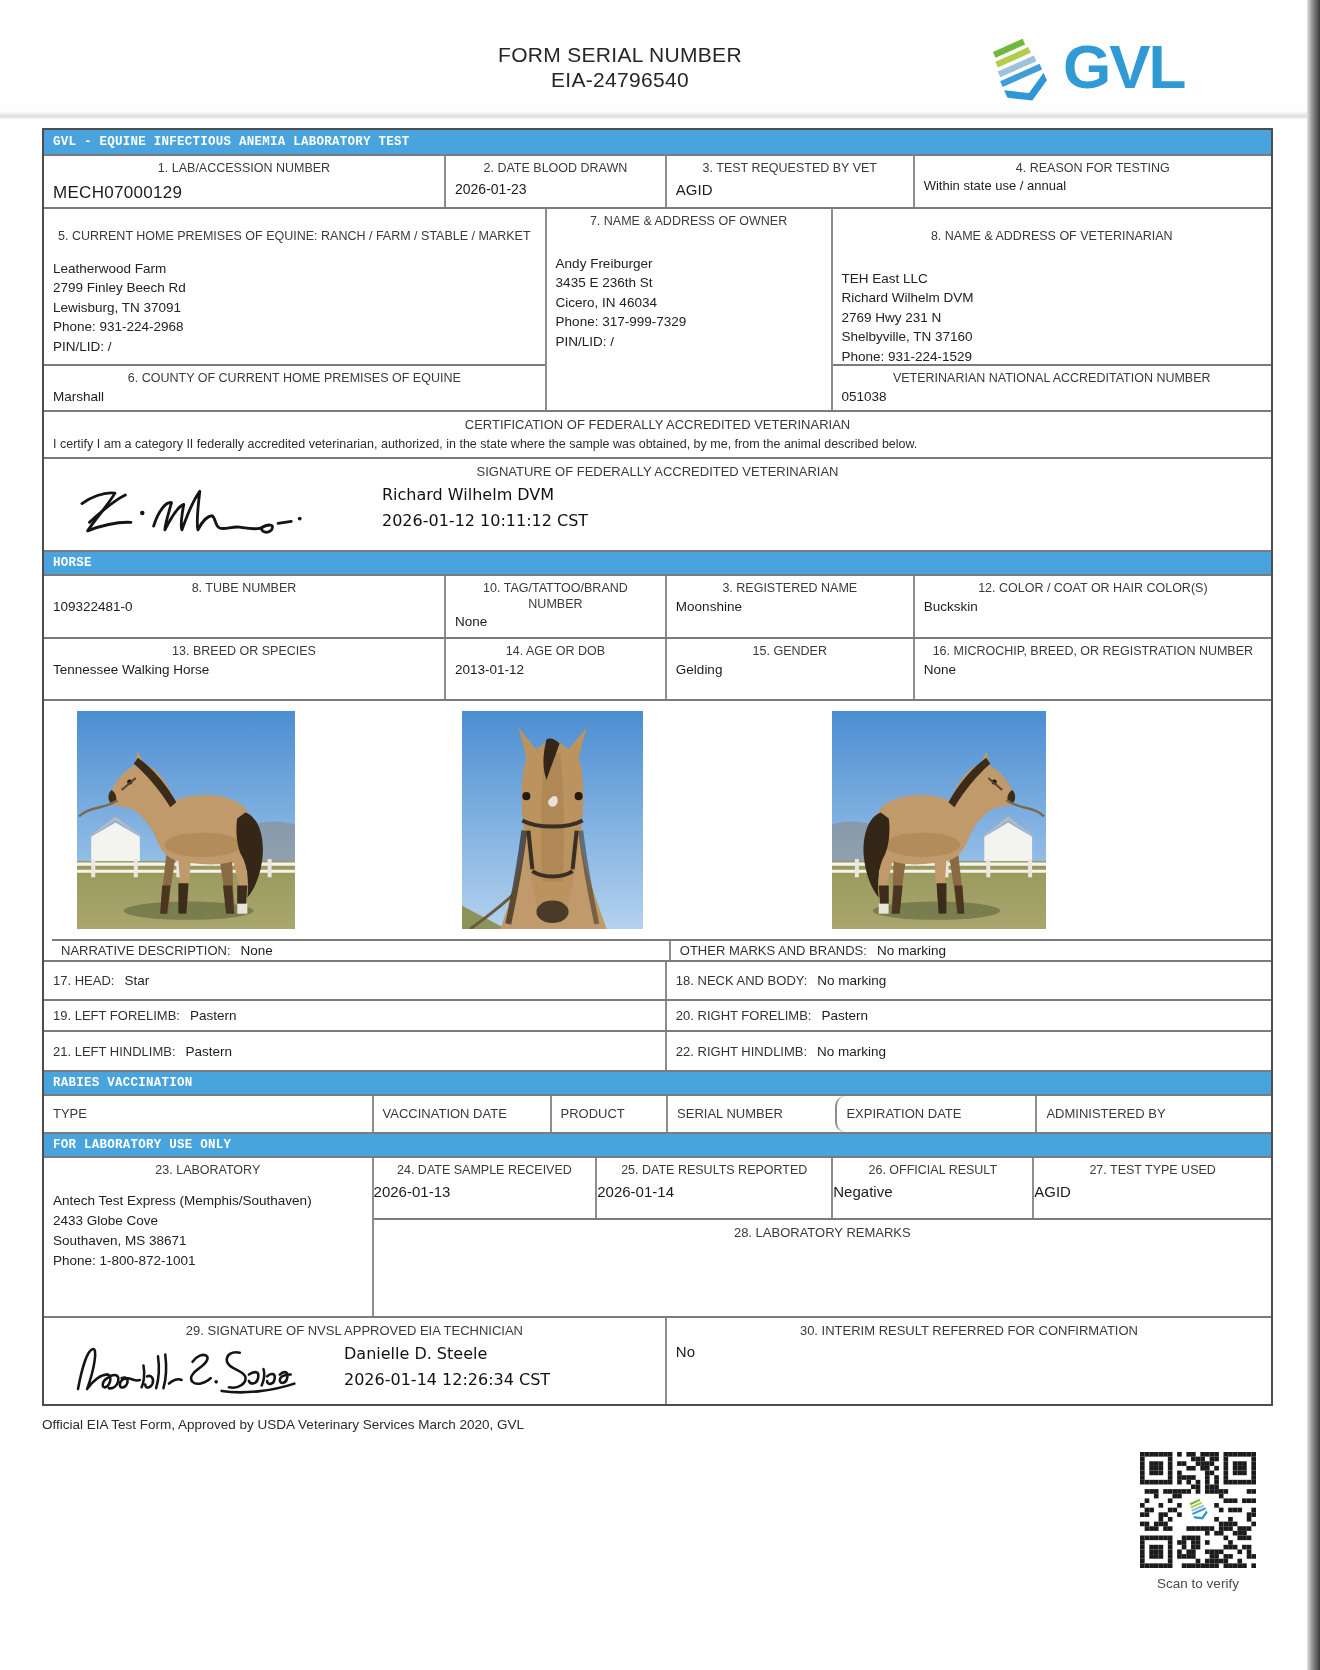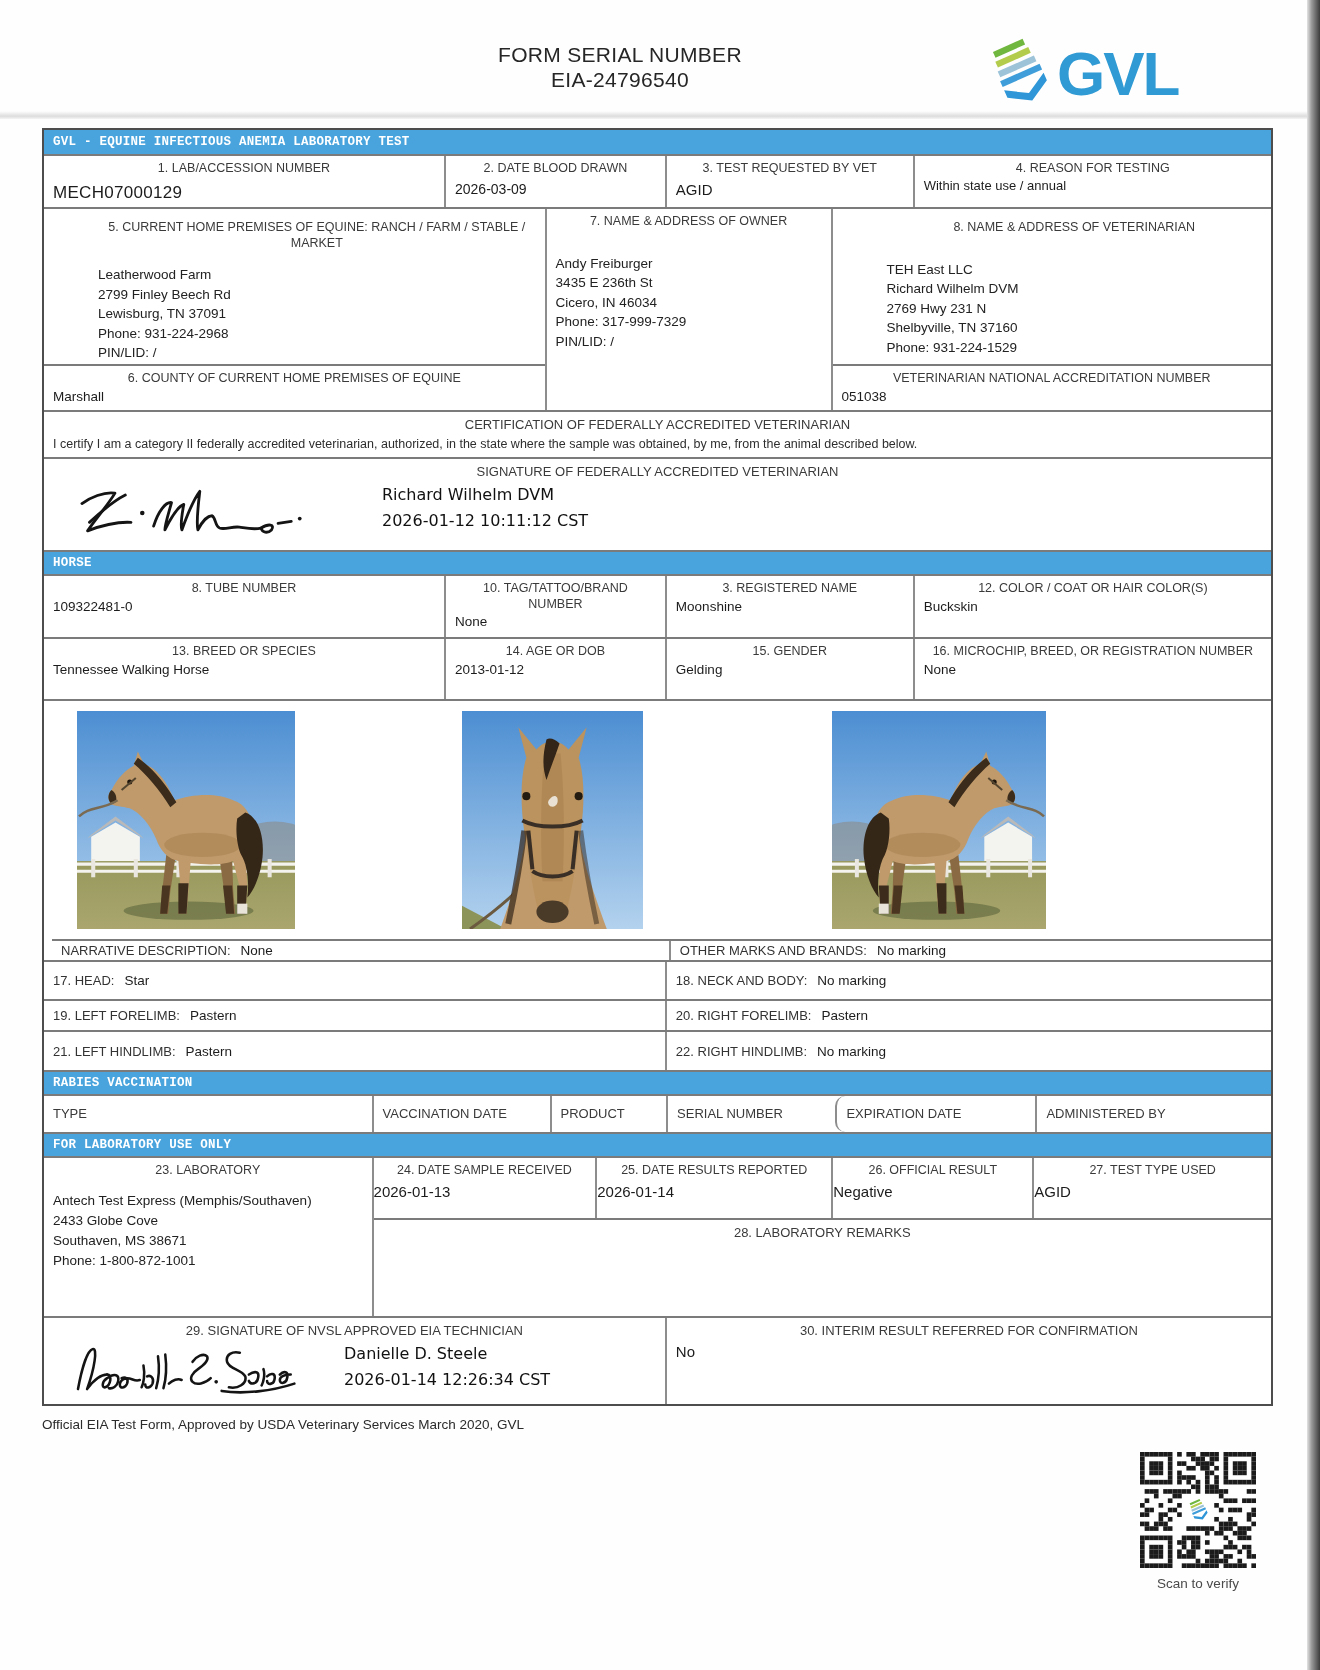--- a/index.html
+++ b/index.html
@@ -9,42 +9,42 @@
 
   
   .right-edge { position:absolute; top:0; right:0; width:13px; height:1670px;
     background:linear-gradient(to right,#e3e3e3 0%,#9a9a9a 35%,#3c3c3c 100%); }
   .shade-line { position:absolute; left:0; top:111px; width:1307px; height:8px;
     background:linear-gradient(#ffffff,#d7d7d7 65%,#f3f3f3); opacity:.85; }
 
   
   .hdr-serial { position:absolute; top:42px; left:0; width:1240px; text-align:center;
     font-size:21px; line-height:25px; color:#262626; letter-spacing:.3px; }
-  .logo { position:absolute; top:36px; left:985px; display:flex; align-items:center; gap:6px; }
+  .logo { position:absolute; top:36px; left:985px; display:flex; align-items:flex-start; gap:12px; }
   .logo-text { font-size:62px; font-weight:bold; color:#2f9ad3; letter-spacing:-2px; line-height:62px; }
 
   
   .form { position:absolute; left:42px; top:128px; width:1231px; background:#fff;
     border:2px solid #4d4d4d; }
   .form > * + * { border-top:2px solid #7b7b7b; }
   .bar { height:24px; background:#49a3dc; color:#fff; font-weight:bold; font-size:12.5px;
     display:flex; align-items:center; padding:0 9px; letter-spacing:.25px;font-family:Liberation Mono, monospace; }
   .row { display:flex; }
   .cell { padding:5px 9px; border-left:2px solid #8d8d8d; overflow:hidden; }
   .cell:first-child { border-left:none; }
   .lbl { font-size:12.5px; color:#3a3a3a; line-height:1.25;text-align:center; }
   .val { font-size:14px; color:#1c1c1c; margin-top:4px; }
   .val-big { font-size:17px; margin-top:6px; letter-spacing:.3px; }
 
   .r1 { height:53px; } .r1 .c1{width:32.6%;} .r1 .c2{width:18%;} .r1 .c3{width:20.2%;} .r1 .c4{flex:1;}
   .r-prem { height:203px; }
   .col-a { width:40.8%; display:flex; flex-direction:column; }
   .col-b { width:23.3%; border-left:2px solid #8d8d8d; padding:5px 9px; }
   .col-c { flex:1; border-left:2px solid #8d8d8d; display:flex; flex-direction:column; }
-  .box-top { height:155px; padding:11px 9px;margin-left:45px; }
+  .box-top { height:155px; padding:20px 9px; }
   .box-bot { border-top:2px solid #7b7b7b; flex:1; padding:5px 9px; }
   .addr { margin-top:14px; }
   .addr-lg { margin-top:24px; }
   .addr div { font-size:13.5px; line-height:19.5px; color:#222; }
 
   .cert { height:47px; padding:5px 9px; }
   .cert-text { font-size:12.5px; color:#2e2e2e; margin-top:4px; }
 
   .sig-row { height:93px; padding:5px 9px; position:relative; }
   .sig-svg { position:absolute; left:14px; top:20px; }
@@ -167,21 +167,21 @@
 
     <div class="bar">GVL - EQUINE INFECTIOUS ANEMIA LABORATORY TEST</div>
 
     <div class="row r1">
       <div class="cell c1">
         <div class="lbl">1. LAB/ACCESSION NUMBER</div>
         <div class="val val-big">MECH07000129</div>
       </div>
       <div class="cell c2">
         <div class="lbl">2. DATE BLOOD DRAWN</div>
-        <div class="val">2026-03-09</div>
+        <div class="val">2026-01-23</div>
       </div>
       <div class="cell c3">
         <div class="lbl">3. TEST REQUESTED BY VET</div>
         <div class="val" style="font-size:15px">AGID</div>
       </div>
       <div class="cell c4">
         <div class="lbl">4. REASON FOR TESTING</div>
         <div class="val" style="font-size:13px;margin-top:1px">Within state use / annual</div>
       </div>
     </div>

